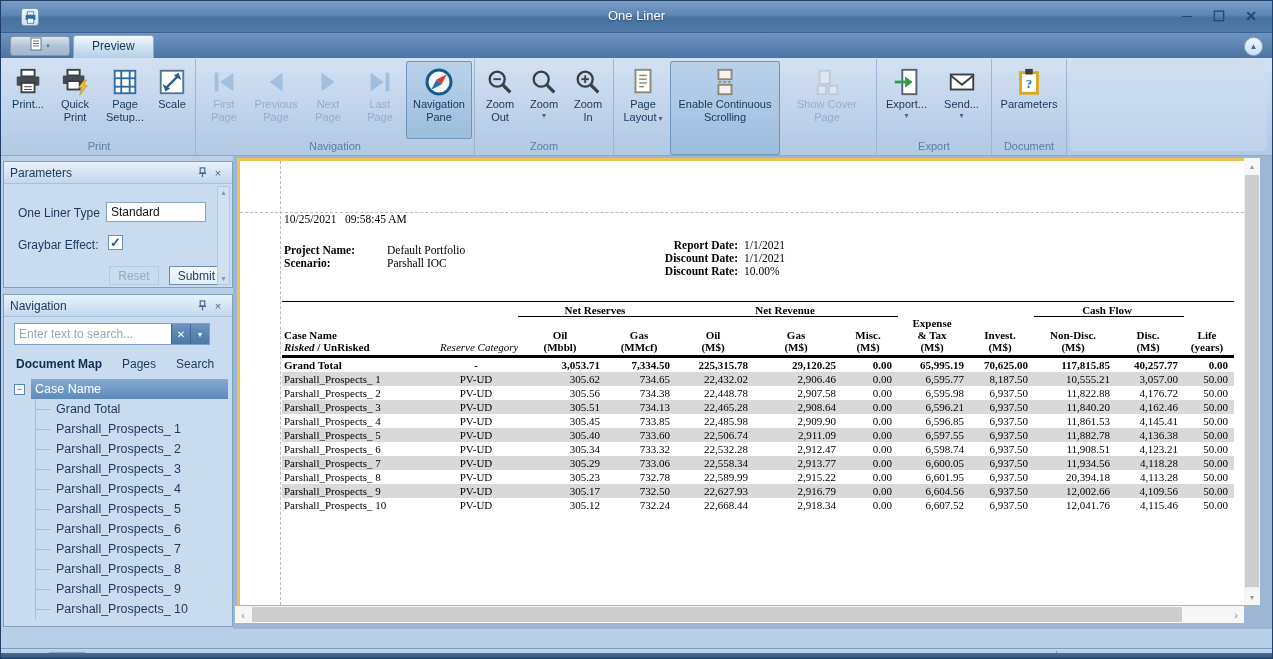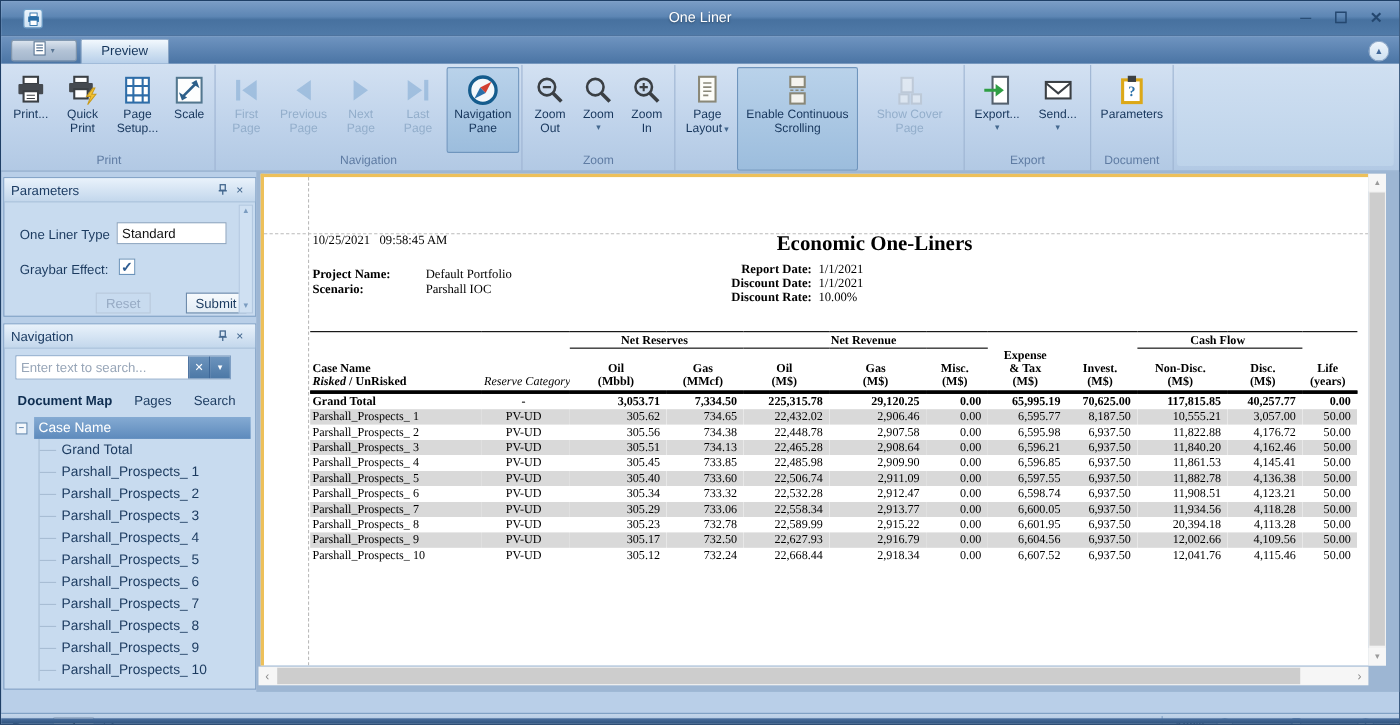--- a/index.html
+++ b/index.html
@@ -82,21 +82,21 @@
   .param-body { position:relative; height:103px; }
   .field-label { position:absolute; font-size:12px; color:#1b3a5f; }
   .txt-input { position:absolute; height:20px; background:#fff; border:1px solid #8aa3bf;
     font-size:12px; font-family:"Liberation Sans",sans-serif; color:#111; padding:0 4px; }
   .checkbox { position:absolute; width:15px; height:15px; background:#fff; border:1px solid #6b93ba;
     color:#2f5d92; font-size:13px; line-height:13px; text-align:center; font-weight:bold; }
   .param-btns { position:absolute; right:8px; bottom:2px; display:flex; gap:10px; }
   .pbtn { height:19px; padding:1px 8px; font-size:12px; border:1px solid #b0c2d8;
     background:linear-gradient(#eef4fa,#d7e4f1); color:#1b3a5f; }
   .pbtn.disabled { color:#97abc4; background:transparent; border-color:#b8c9dc; }
-  .pbtn.default { border:1px solid #6f8cab; background:linear-gradient(#f7fafd,#e2ecf5);margin-left:22px; }
+  .pbtn.default { border:1px solid #6f8cab; background:linear-gradient(#f7fafd,#e2ecf5); }
   .mini-scroll { position:absolute; right:2px; top:2px; bottom:2px; width:13px; background:#cfe0f2;
     border:1px solid #b3c8e0; }
   .mini-scroll .arr { position:absolute; left:0; width:11px; height:11px; color:#7b9cc0; font-size:7px;
     text-align:center; line-height:11px; }
 
   .search-row { position:absolute; left:10px; top:28px; width:196px; height:22px; background:#fff;
     border:1px solid #7f9fc4; display:flex; }
   .search-input { flex:1; border:none; outline:none; font-size:12px; padding:0 4px;
     font-family:"Liberation Sans",sans-serif; color:#333; min-width:0; }
   .search-input::placeholder { color:#98a6b8; }
@@ -564,21 +564,20 @@
         </div>
       </div>
   </div>
 </div>
 
 <div class="preview" data-name="preview-area">
   <div class="page" data-name="report-page">
     <div class="guide-h" data-name="margin-guide-horizontal"></div>
     <div class="guide-v" data-name="margin-guide-vertical"></div>
     <div class="rep-datetime" data-name="report-datetime">10/25/2021   09:58:45 AM</div>
-    <div class="rep-title" data-name="report-title">Economic One-Liners</div>
     <div class="rep-info-left" id="rep-info-left" data-name="report-info-left">
         <div class="row" data-name="report-info-row">
           <div class="lbl" data-name="report-info-label">Project Name:</div>
           <div class="val" data-name="report-info-value" style="margin-left: 3px;">Default Portfolio</div>
         </div>
         <div class="row" data-name="report-info-row">
           <div class="lbl" data-name="report-info-label">Scenario:</div>
           <div class="val" data-name="report-info-value" style="margin-left: 3px;">Parshall IOC</div>
         </div>
       </div>

